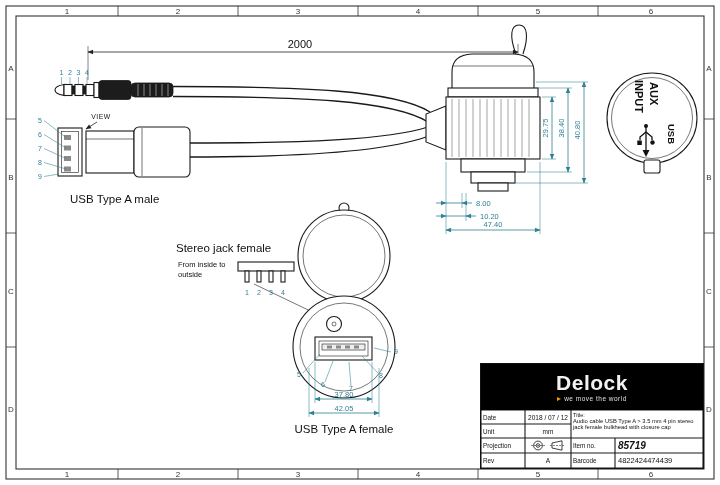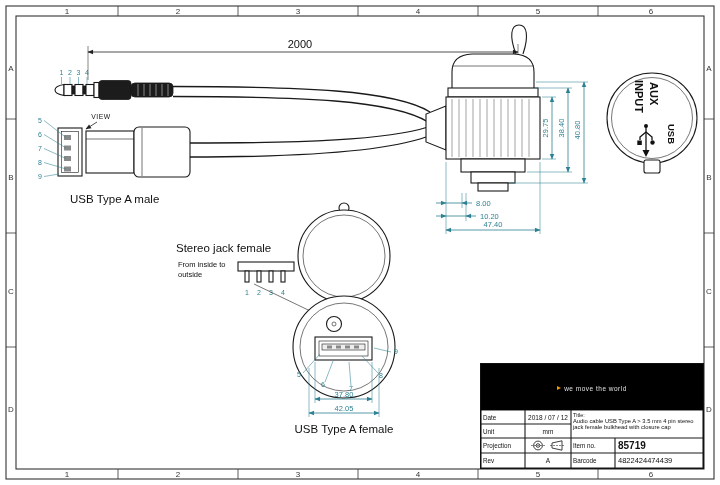--- a/index.html
+++ b/index.html
@@ -53,21 +53,21 @@
   .tagline span:last-child { font-size:6.5px; color:#e0e0e0; letter-spacing:0.5px; }
   .tb-grid { display:grid; grid-template-columns:44px 46px 44px 1fr;
              grid-template-rows:14px 14px 15px 15px; }
   .cell { box-shadow: inset 0 0 0 0.55px #1a1a1a; display:flex; align-items:center;
           padding:0 2px; box-sizing:border-box; overflow:hidden; }
   .lab { font-size:6.3px; color:#111; }
   .val { font-size:6.5px; color:#111; justify-content:center; }
   .title-cell { flex-direction:column; align-items:flex-start; justify-content:flex-start; padding:1.5px 2px; }
   .t-lab { font-size:5.5px; color:#111; }
   .t-val { font-size:5.8px; line-height:1.18; color:#111; }
-  .item-val { font-size:10px; font-weight:bold; color:#111; padding-left:3px; }
+  .item-val { font-size:10px; font-weight:bold; color:#111; padding-left:3px;font-style:italic; }
   .bar-val { font-size:7.5px; color:#111; padding-left:3px; justify-content:flex-start; }
   .proj { gap:5px; justify-content:center; }
   .psym { display:block; }
 </style>
 </head>
 <body>
 
 <div class="sheet">
 <svg width="720" height="485" viewBox="0 0 720 485">
   <defs>
@@ -321,20 +321,21 @@
     <line x1="379" y1="368" x2="379" y2="417" class="ext-t"></line>
     <line x1="309" y1="413" x2="379" y2="413" class="dim-t" marker-start="url(#arr)" marker-end="url(#arr)"></line>
     <text x="344" y="410.5" text-anchor="middle" class="dt">42.05</text>
   </g>
   <text x="344" y="433" text-anchor="middle" class="lbl">USB Type A female</text>
 </svg>
 
 
 <div class="titleblock">
   <div class="logo">
+    <div class="logo-text">Delock</div>
     <div class="tagline">
       <span class="tag-tri"></span>
       <span>we move the world</span>
     </div>
   </div>
   <div class="tb-grid">
     <div class="cell lab" style="grid-area:1/1">Date</div>
     <div class="cell val" style="grid-area:1/2">2018 / 07 / 12</div>
     <div class="cell title-cell" style="grid-area:1/3/3/5">
       <div class="t-lab">Title:</div>

